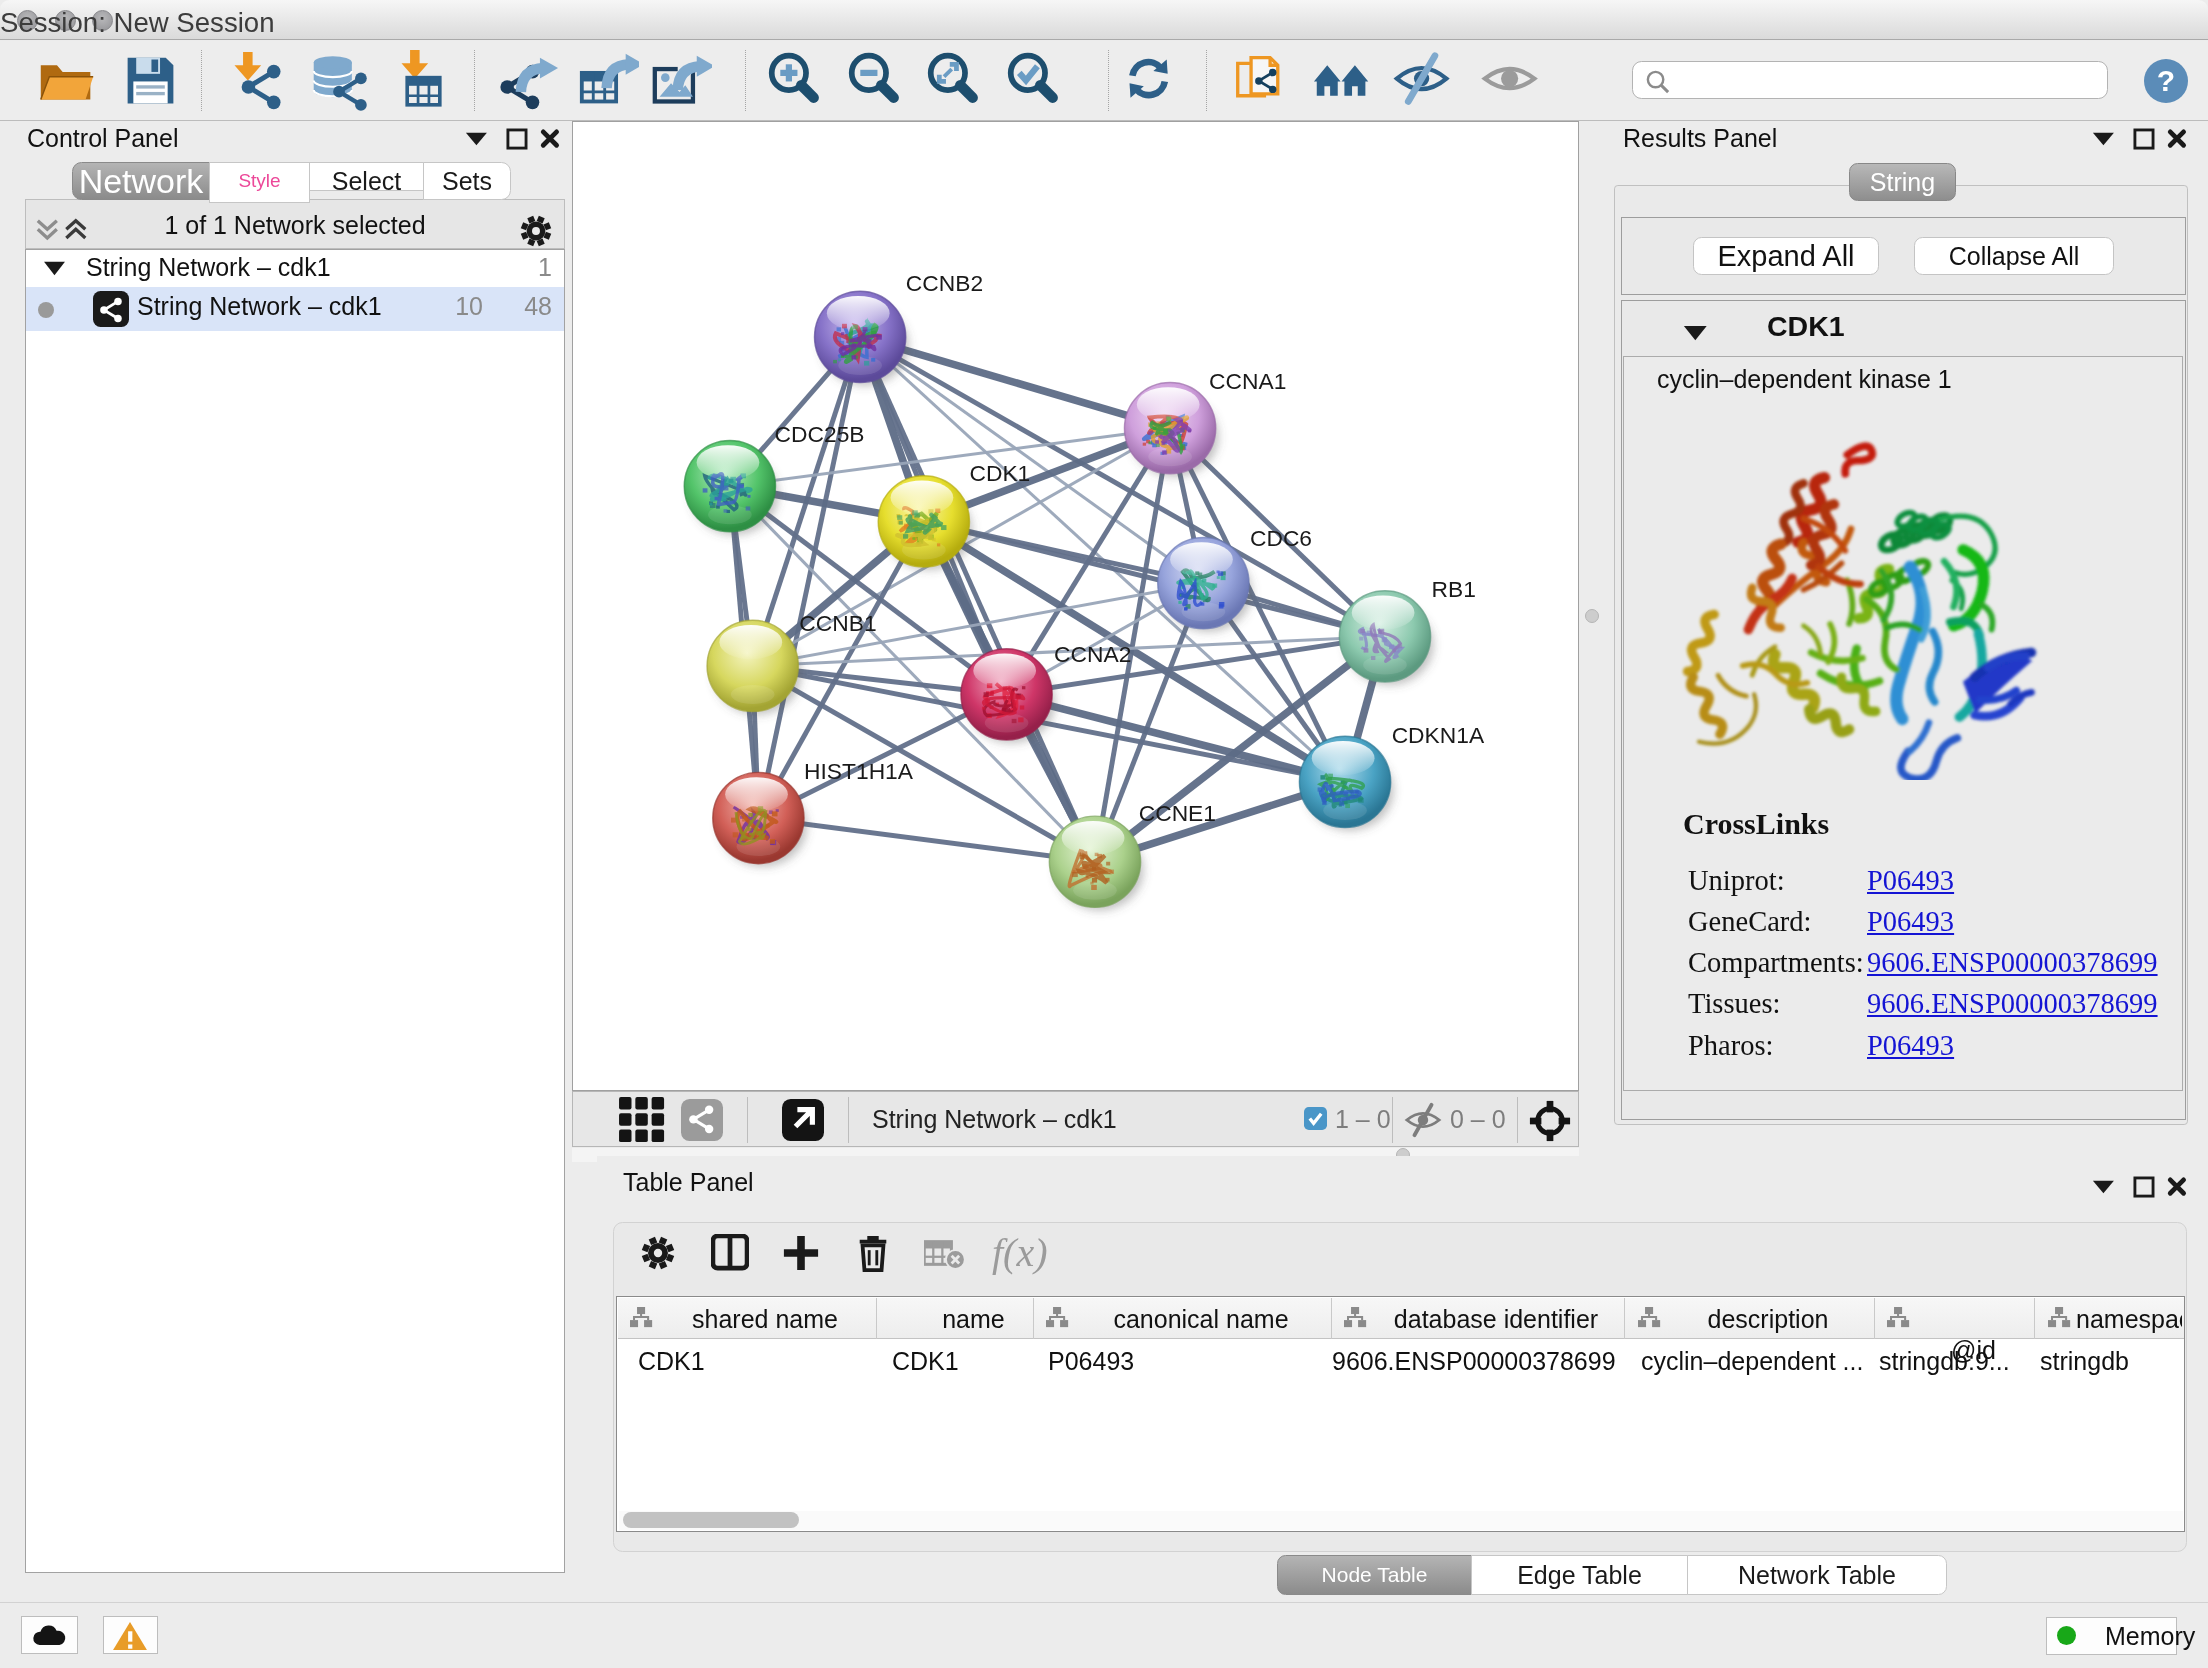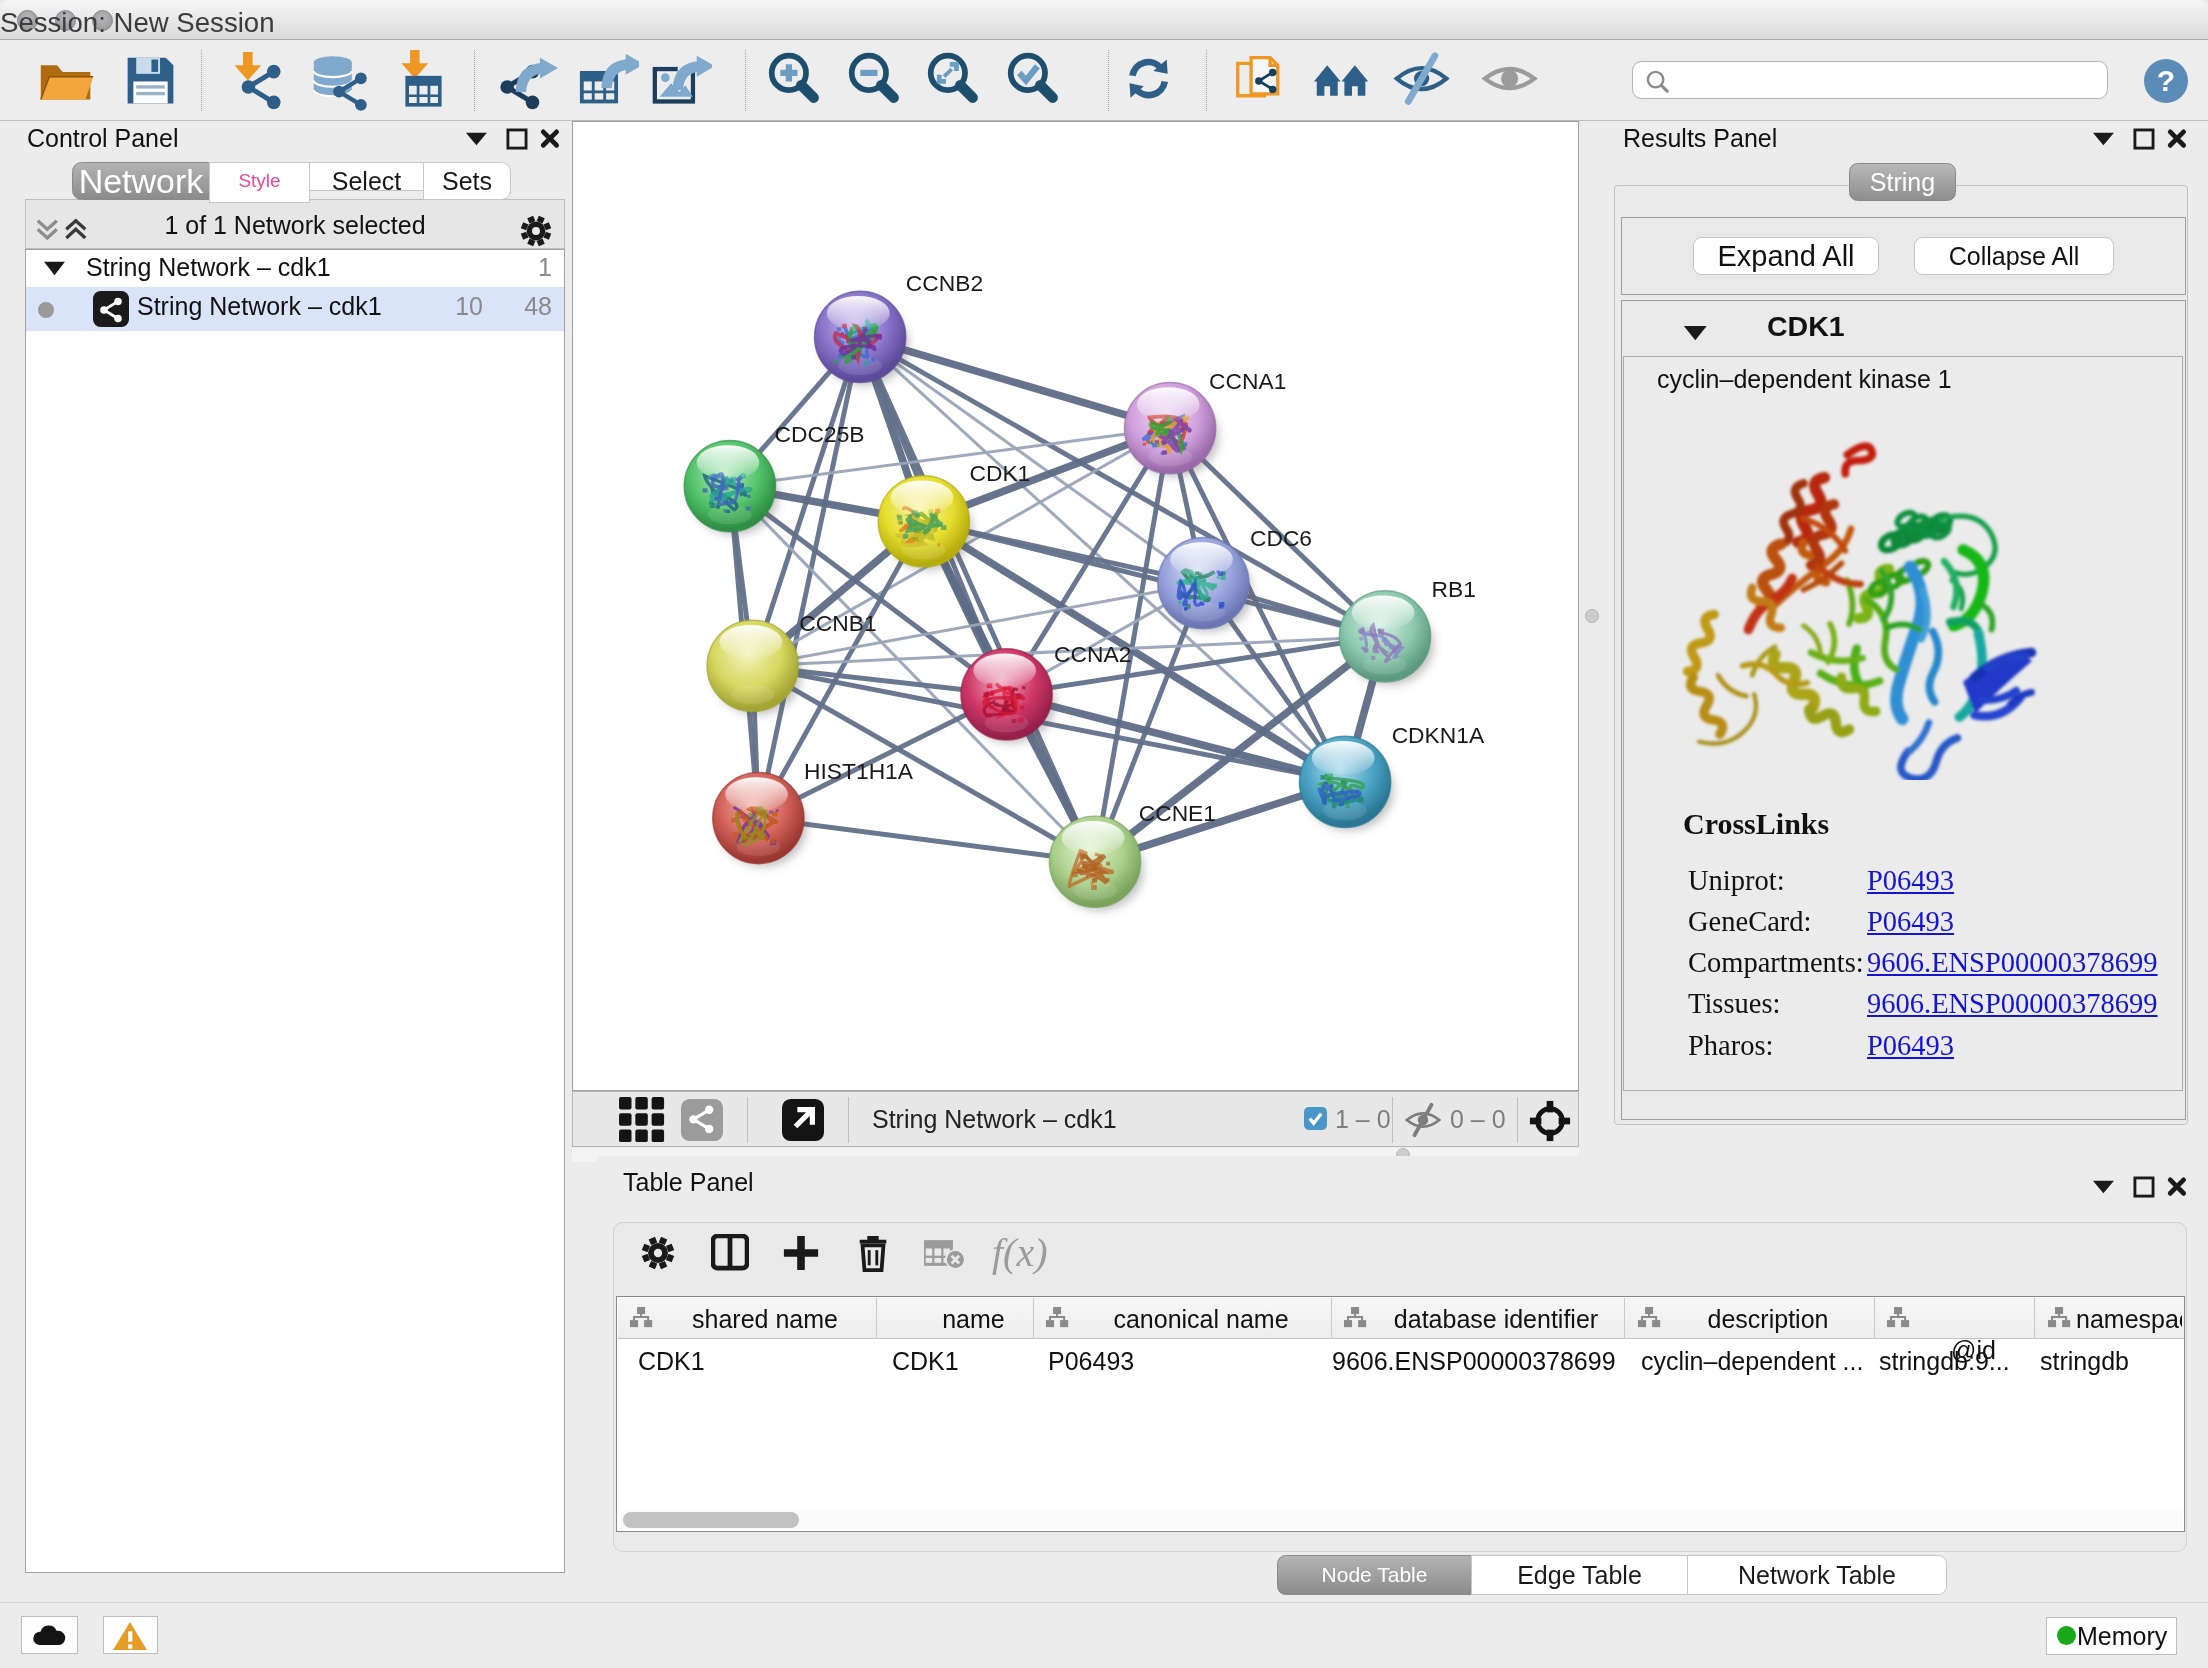--- a/index.html
+++ b/index.html
@@ -987,14 +987,14 @@
 <div class="abs" style="left:21px;top:1616px;width:57px;height:38px;background:#fdfdfd;border:1px solid #bdbdbd"></div>
 <svg style="position:absolute;left:30px;top:1624px;z-index:5" width="38" height="25" viewBox="0 0 40 26">
     <path d="M10 22 a7 7 0 0 1 1 -14 a9 9 0 0 1 17 -1 a6.5 6.5 0 0 1 3 15 Z" fill="#141414"></path>
   </svg>
 <div class="abs" style="left:103px;top:1616px;width:55px;height:38px;background:#fdfdfd;border:1px solid #bdbdbd"></div>
 <svg style="position:absolute;left:111px;top:1620px;z-index:5" width="38" height="32" viewBox="0 0 40 34">
     <path d="M20 2 L38 32 H2 Z" fill="#e89c28"></path>
     <rect x="18" y="12" width="4.5" height="11" fill="#fff"></rect>
     <rect x="18" y="26" width="4.5" height="4.5" fill="#fff"></rect>
   </svg>
-<div class="abs" style="left:2046px;top:1617px;width:131px;height:38px;background:#fdfdfd;border:1px solid #bdbdbd;font-size:25px;color:#111;text-align:left;line-height:36px;padding-left:30px">Memory</div>
+<div class="abs" style="left:2046px;top:1617px;width:131px;height:38px;background:#fdfdfd;border:1px solid #bdbdbd;font-size:25px;color:#111;text-align:left;line-height:36px;padding-left:58px">Memory</div>
 <div class="abs" style="left:2057px;top:1626px;width:19px;height:19px;border-radius:50%;background:#18a818"></div>
 
 </body></html>

